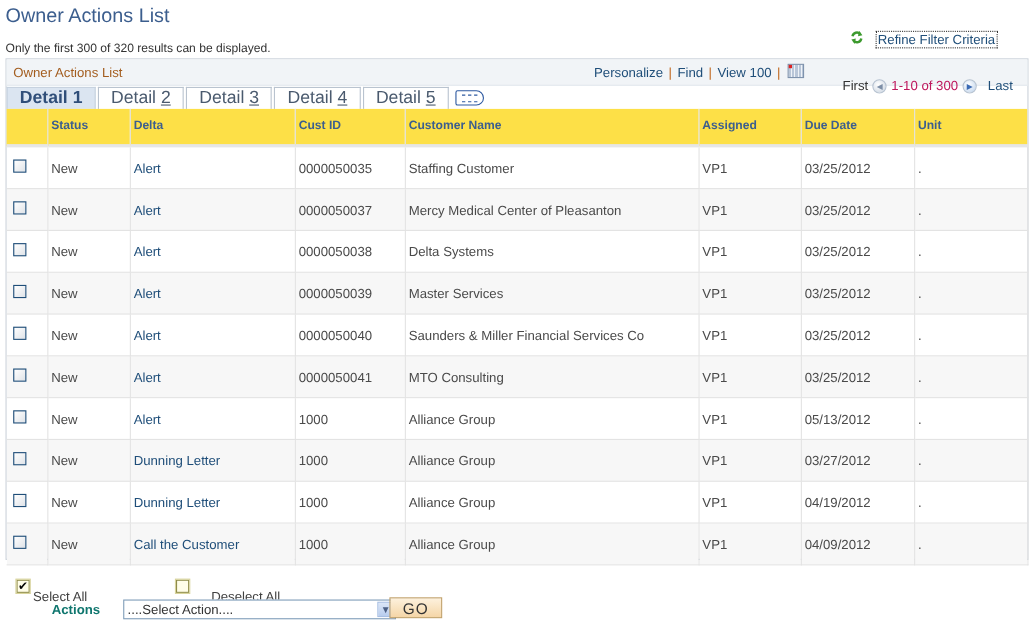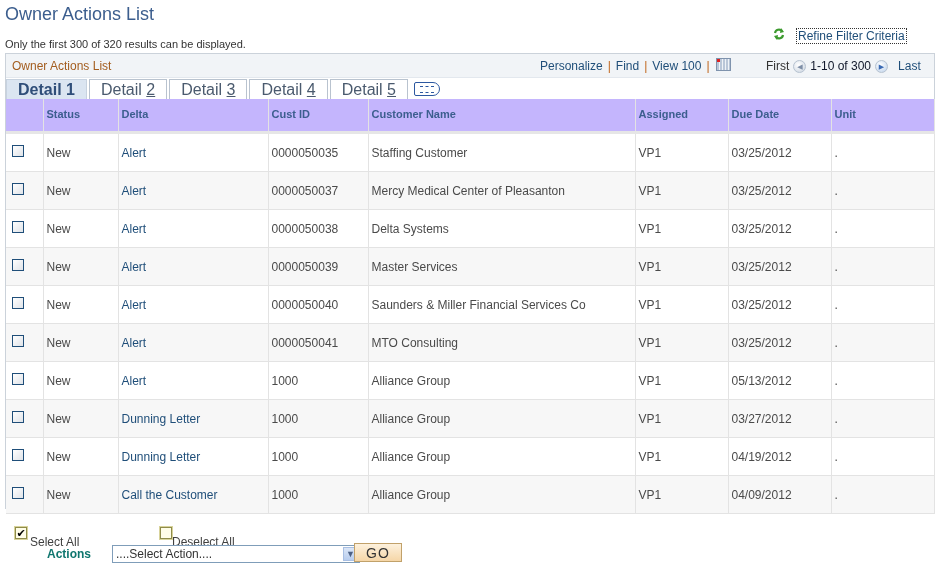--- a/index.html
+++ b/index.html
@@ -32,47 +32,47 @@
   .nav-links a { color:#1f4e79; text-decoration:none; }
   .sep { color:#c0661d; margin:0 5px; }
   .grid-icon { display:inline-block; width:13px; height:11px; border:1px solid #7f93ad; background:
       repeating-linear-gradient(90deg,#b9c6d8 0 2px,#eef2f7 2px 3px); position:relative; margin-left:1px; top:-2px;}
   .grid-icon::before { content:""; position:absolute; left:0; top:0; width:3px; height:3px; background:#d22; }
   .pager { position:absolute; left:760px; top:5px; display:flex; align-items:flex-end; gap:4px; font-size:12px; }
   .pager .first, .pager .last { color:#333; }
   .pager .last { color:#1f4e79; margin-left:6px;}
   .circle-btn { width:13px; height:13px; border-radius:50%; background:radial-gradient(circle at 40% 35%, #ffffff, #c9d3df); border:1px solid #b6c2d0; display:inline-flex; align-items:center; justify-content:center; font-size:7px; color:#7d8ea6; box-sizing:border-box;}
   .circle-btn.next { background:radial-gradient(circle at 40% 35%, #ffffff, #bcd1ea); color:#3a6ab4; }
-  .pager .range { color:#0f172a; }
+  .pager .range { color:#be185d;margin-top:12px; }
 
   .tabs { position:absolute; top:24px; left:0; height:21px; display:flex; align-items:flex-end; }
   .tab {
     height:20px; box-sizing:border-box; border:1px solid #b9c3cf; border-bottom:none; margin-right:2px;
     padding:0 11px; display:flex; align-items:center; font-size:16px; color:#4a5a6e; background:#fff;
   }
   .tab.active { background:#dbe5f1; color:#2f4e79; font-weight:bold; border-color:#c7d2df; }
   .tab u { text-decoration:underline; }
   .tab-more { width:26px; height:14px; margin-left:4px; border:1px solid #2c58a0; border-radius:2px 7px 7px 2px; box-sizing:border-box; display:flex; align-items:center; justify-content:center; margin-bottom:3px;}
   .tab-more span { display:block; width:14px; height:5px; border-top:1px dashed #2c58a0; border-bottom:1px dashed #2c58a0; }
 
   table.grid { position:absolute; top:45px; left:0; width:928px; border-collapse:collapse; table-layout:fixed; }
   table.grid th {
-    height:29px; text-align:left; font-size:11px; font-weight:bold; color:#3c5e8e; background:#c4b5fd;
+    height:29px; text-align:left; font-size:11px; font-weight:bold; color:#3c5e8e; background:#fde047;
     border-right:1px solid #e3e3e3; border-bottom:3px solid #e6e6e6; padding:0 0 3px 3px; vertical-align:middle;
   }
   table.grid td {
     height:37px; border-right:1px solid #e3e3e3; border-bottom:1px solid #e3e3e3; padding:0 0 0 3px;
     font-size:12px; color:#4a4a4a; vertical-align:middle; white-space:nowrap; overflow:hidden;
   }
   table.grid tr.alt td { background:#f7f7f7; }
   table.grid td.action a { color:#1f4e79; text-decoration:none; }
   .chk { width:12px; height:12px; border:1px solid #1f4e79; background:linear-gradient(135deg,#ffffff,#dfe3e8); display:inline-block; margin-left:3px; box-sizing:border-box; }
 
   .footer-select { position:absolute; top:517px; left:15px; display:flex; align-items:center; gap:3px; }
-  .footer-deselect { position:absolute; top:517px; left:160px; display:flex; align-items:center; gap:0; }
+  .footer-deselect { position:absolute; top:517px; left:160px; display:flex; align-items:center; gap:20px; }
   .fchk { width:12px; height:12px; border:1px solid #8f8c4a; background:#fffde8; box-sizing:border-box; display:inline-flex; align-items:center; justify-content:center; font-size:11px; line-height:10px; color:#000; outline:1px solid #d8d39b;}
   .footer-link { color:#404040; font-size:12px; text-decoration:none;margin-top:18px; }
 
   .actions-row { position:absolute; top:545px; left:47px; display:flex; align-items:center; }
   .actions-label { font-weight:bold; font-size:12px; color:#0f766e; margin-right:21px; }
   .select {
     width:248px; height:18px; border:1px solid #7f9db9; box-sizing:border-box; display:flex; align-items:center;
     justify-content:space-between; font-size:12px; color:#333; padding-left:3px; background:#fff;gap:36px;
   }
   .select-arrow { width:15px; height:14px; margin-right:1px; background:linear-gradient(#dbe6f7,#b8cdee); border:1px solid #a8bfe3; box-sizing:border-box; font-size:9px; color:#4d6185; display:flex; align-items:center; justify-content:center; }

